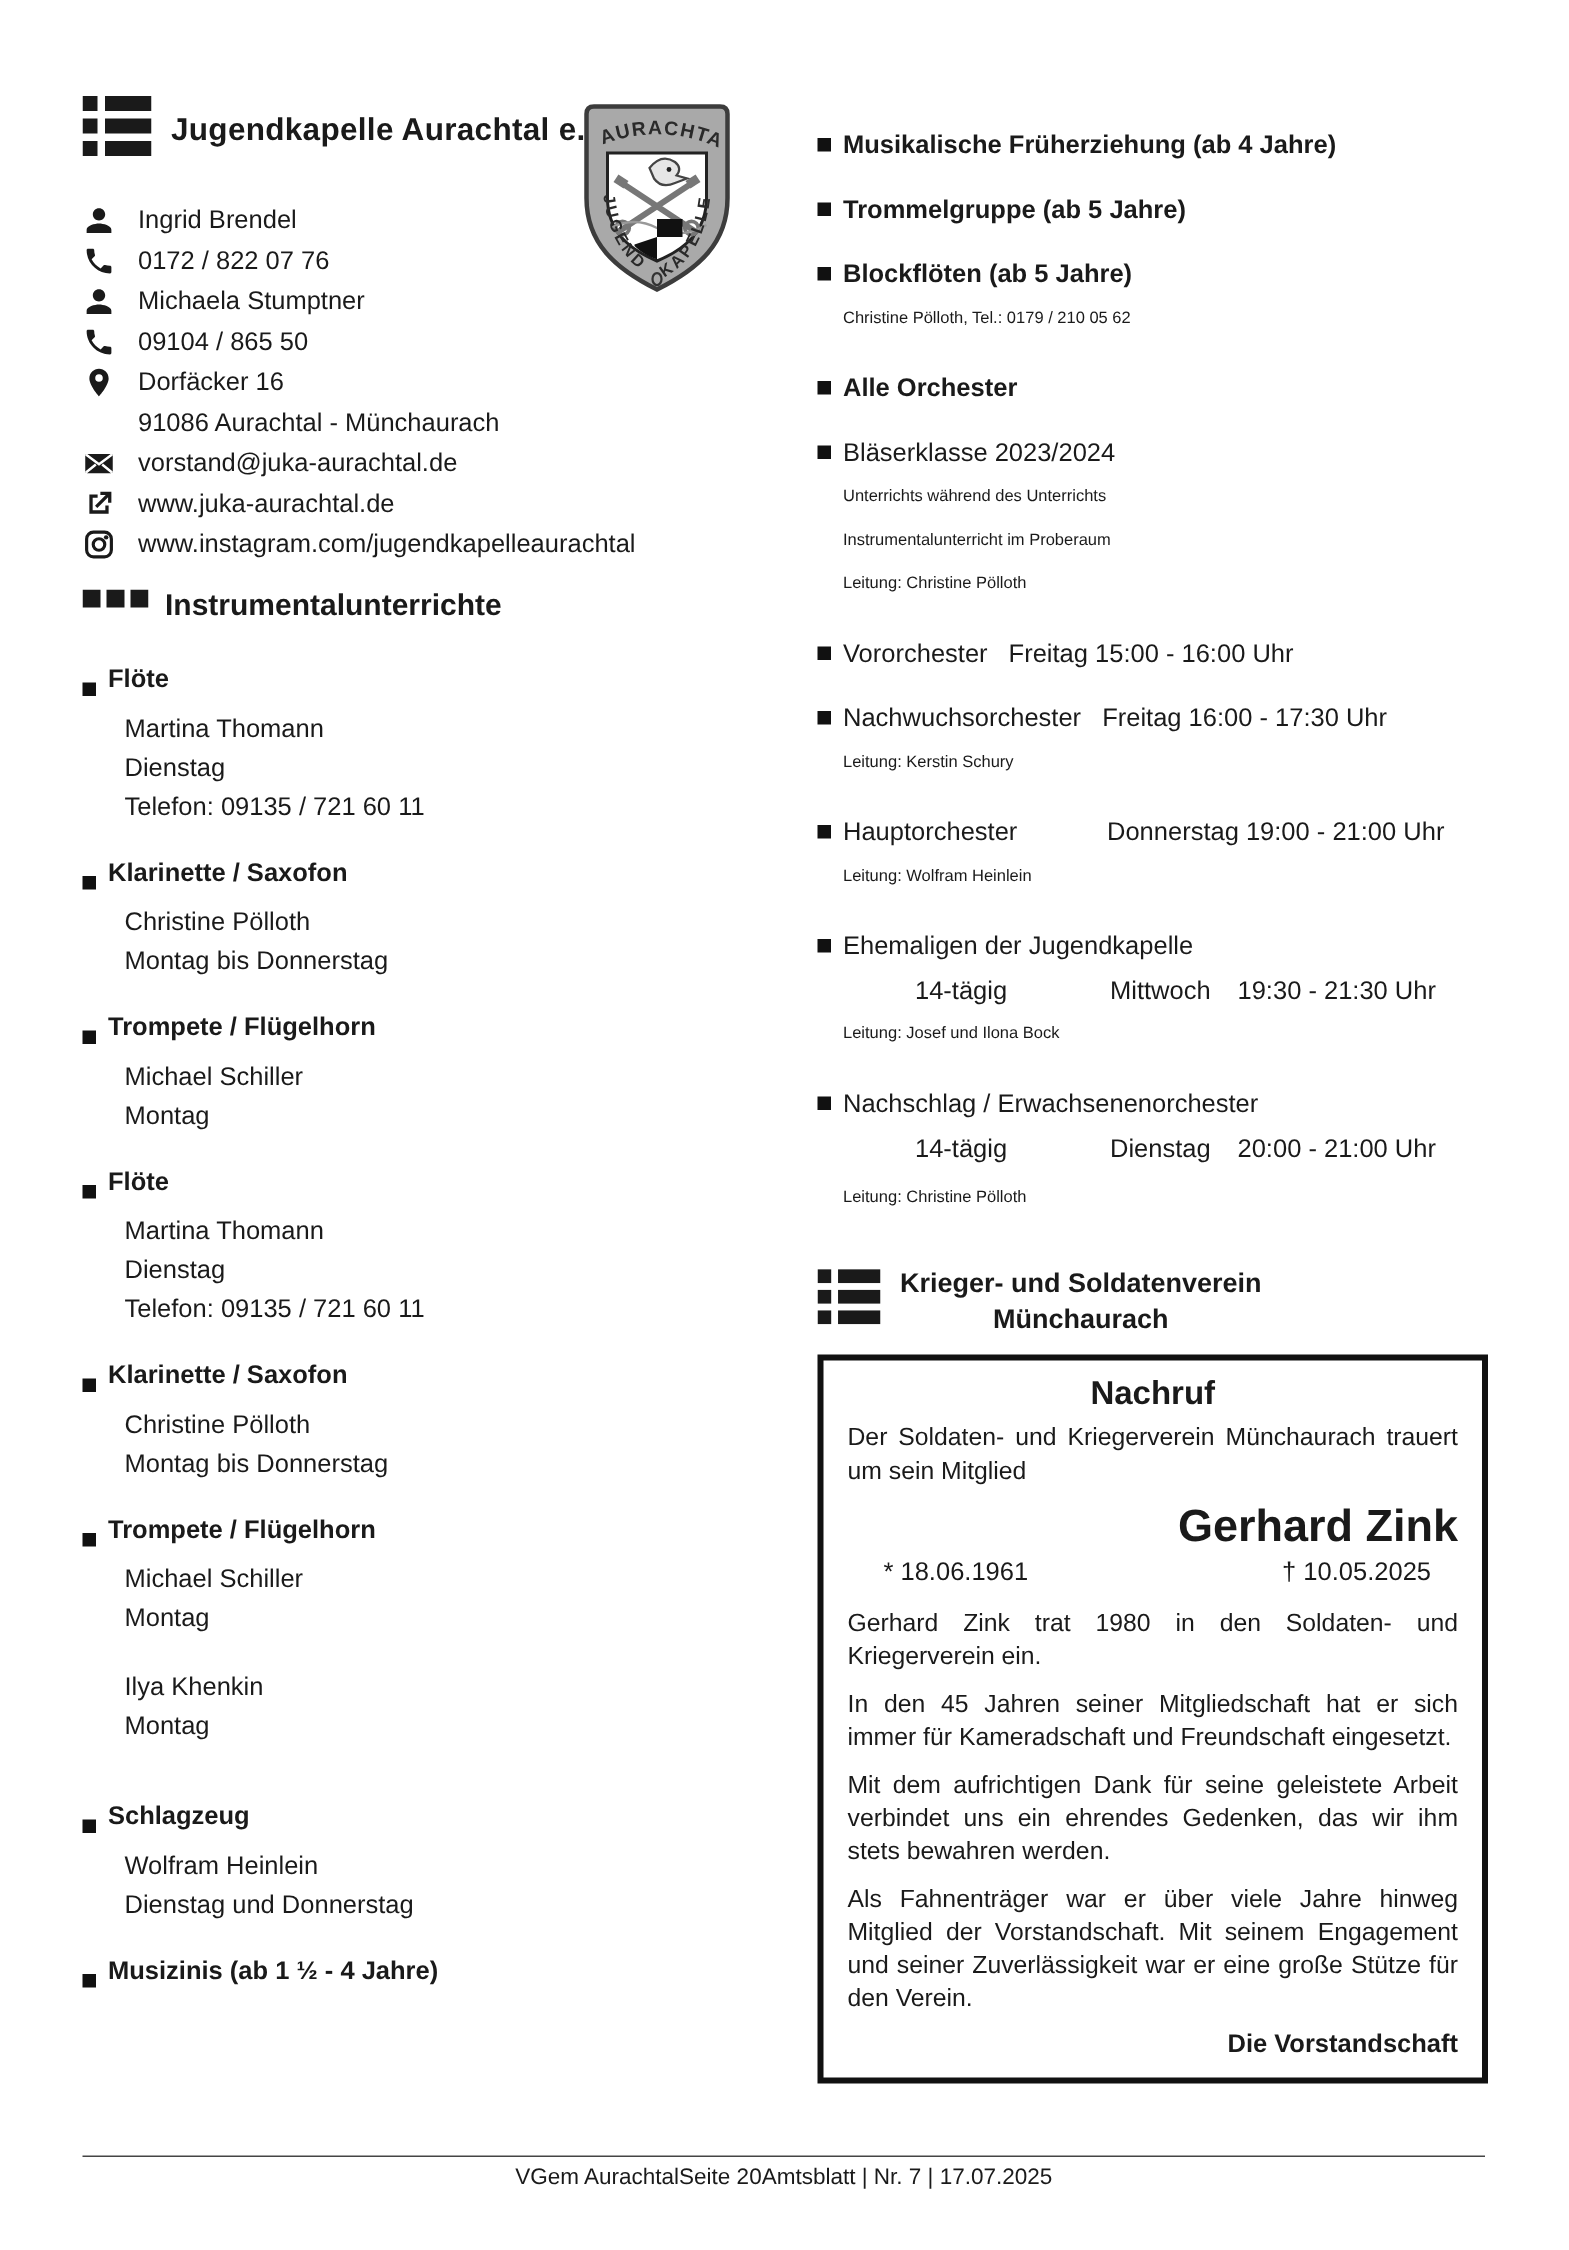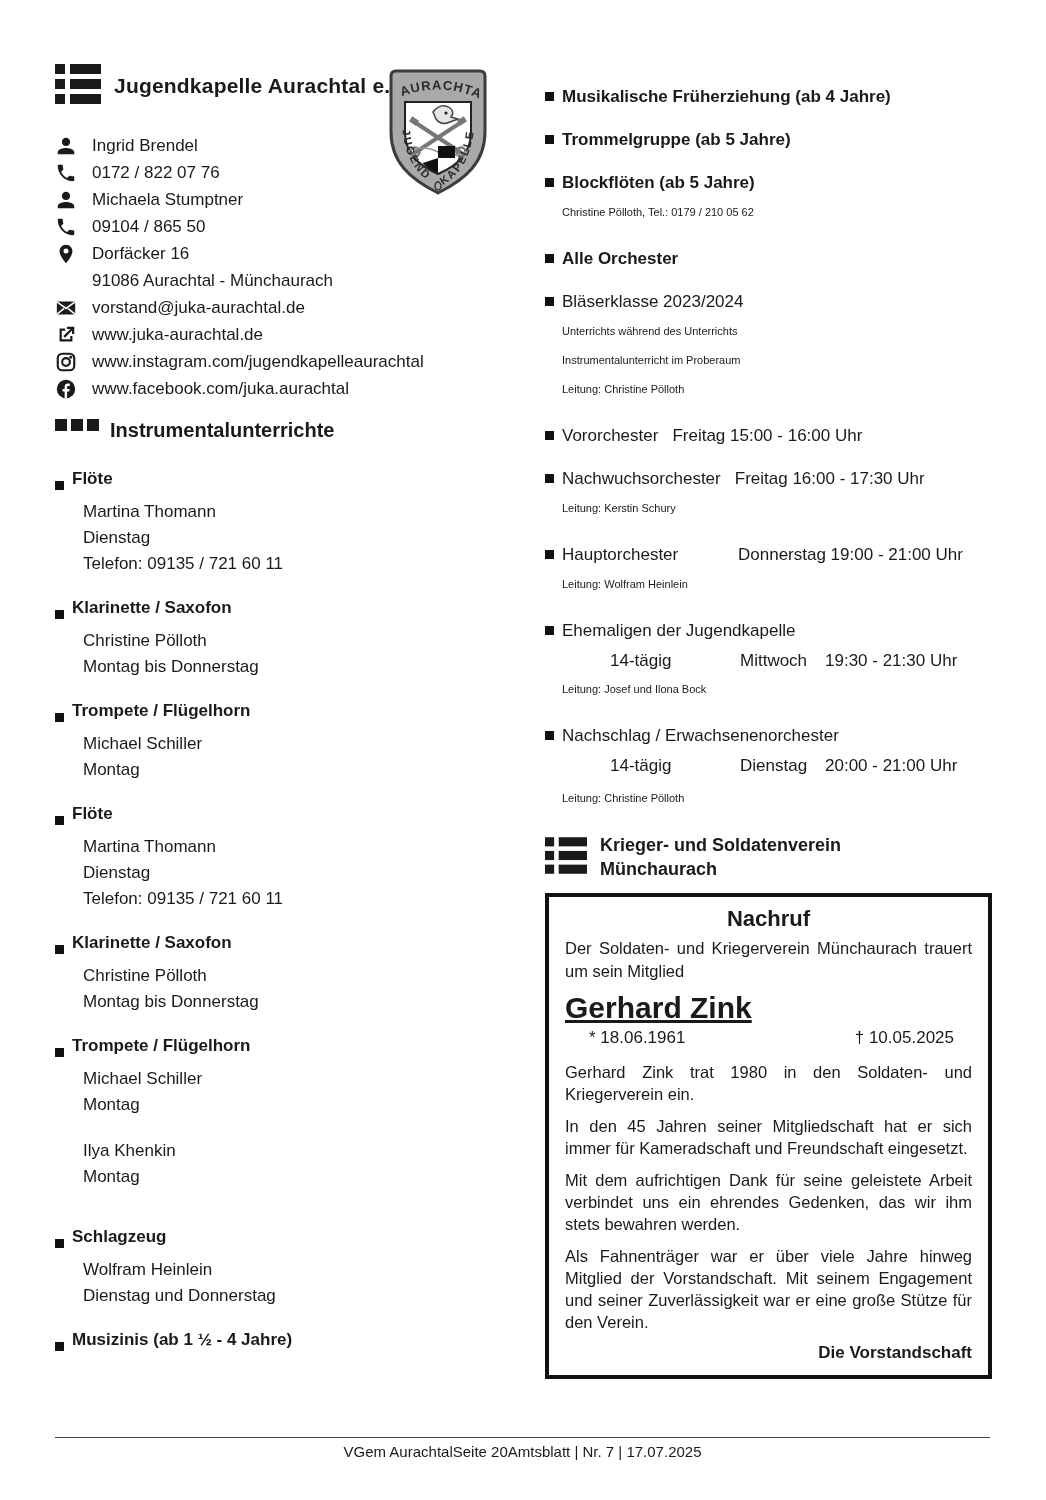--- a/index.html
+++ b/index.html
@@ -46,28 +46,28 @@
   .prog { margin-bottom: 20px; }
   .prog-head { display: flex; align-items: center; font-size: 17px; line-height: 23px; }
   .prog-head.bold { font-weight: bold; }
   .p-sched-inline { margin-left: 14px; }
   .p-name-tab { display: inline-block; width: 176px; }
   .prog-line { font-size: 11px; line-height: 29px; margin-left: 17px; margin-top: 4px; }
   .sched-row { font-size: 17px; line-height: 29px; margin-top: 4px; padding-left: 65px; }
   .sched-freq { display: inline-block; width: 130px; }
   .sched-day  { display: inline-block; width: 85px; }
 
-  .verein-header { display: flex; align-items: center; margin-top: 20px; }
+  .verein-header { display: flex; align-items: center; margin-top: 30px; text-align: center; }
   .verein-header .list-icon { flex: 0 0 auto; margin-right: 13px; }
 
   
   .obit-box { margin-top: 12px; border: 4px solid #111; padding: 10px 16px 12px 16px; }
   .obit-title { text-align: center; font-size: 22px; font-weight: bold; line-height: 24px; margin-bottom: 6px; }
   .obit-intro { font-size: 16.5px; line-height: 23px; text-align: justify; hyphens: auto; }
-  .obit-name { text-align: left; font-size: 30px; font-weight: bold; line-height: 34px; margin: 8px 0 2px 0; text-decoration: underline; }
+  .obit-name { text-align: right; font-size: 30px; font-weight: bold; line-height: 34px; margin: 8px 0 2px 0; }
   .obit-dates { display: flex; justify-content: space-between; font-size: 17px; line-height: 22px; padding: 0 18px 0 24px; margin-bottom: 12px; }
   .obit-p { font-size: 16.5px; line-height: 22px; text-align: justify; hyphens: auto; margin-bottom: 10px; }
   .obit-sig { text-align: right; font-size: 17px; font-weight: bold; margin-top: 10px; }
 
   
   .footer {
     position: absolute; left: 55px; right: 56px; top: 1437px;
     border-top: 1.5px solid #444; padding-top: 5px;
     display: flex; justify-content: center; font-size: 15px;
   }
@@ -190,29 +190,20 @@
       <li class="contact-row">
         <span class="cicon">
             <svg width="22" height="22" viewBox="0 0 24 24">
               <rect x="3" y="3" width="18" height="18" rx="5" fill="none" stroke="#1a1a1a" stroke-width="2.3"></rect>
               <circle cx="12" cy="12" r="4.2" fill="none" stroke="#1a1a1a" stroke-width="2.3"></circle>
               <circle cx="17.2" cy="6.8" r="1.6" fill="#1a1a1a"></circle>
             </svg>
           </span>
         <span>www.instagram.com/jugendkapelleaurachtal</span>
       </li>
-      <li class="contact-row">
-        <span class="cicon">
-            <svg width="22" height="22" viewBox="0 0 24 24">
-              <circle class="ink" cx="12" cy="12" r="10"></circle>
-              <path d="M13.2 22v-7.2h2.4l.4-2.8h-2.8V10c0-.8.3-1.4 1.5-1.4h1.4V6.1c-.3 0-1.2-.1-2.1-.1-2.1 0-3.5 1.3-3.5 3.6v2.4H8.2V14.8h2.3V22h2.7z" fill="#fff"></path>
-            </svg>
-          </span>
-        <span>www.facebook.com/juka.aurachtal</span>
-      </li>
     </ul>
 
     <div class="section-head">
       <svg width="44" height="13" viewBox="0 0 44 13">
           <g class="ink">
             <rect x="0" y="0" width="12" height="12"></rect>
             <rect x="16" y="0" width="12" height="12"></rect>
             <rect x="32" y="0" width="12" height="12"></rect>
           </g>
         </svg>

